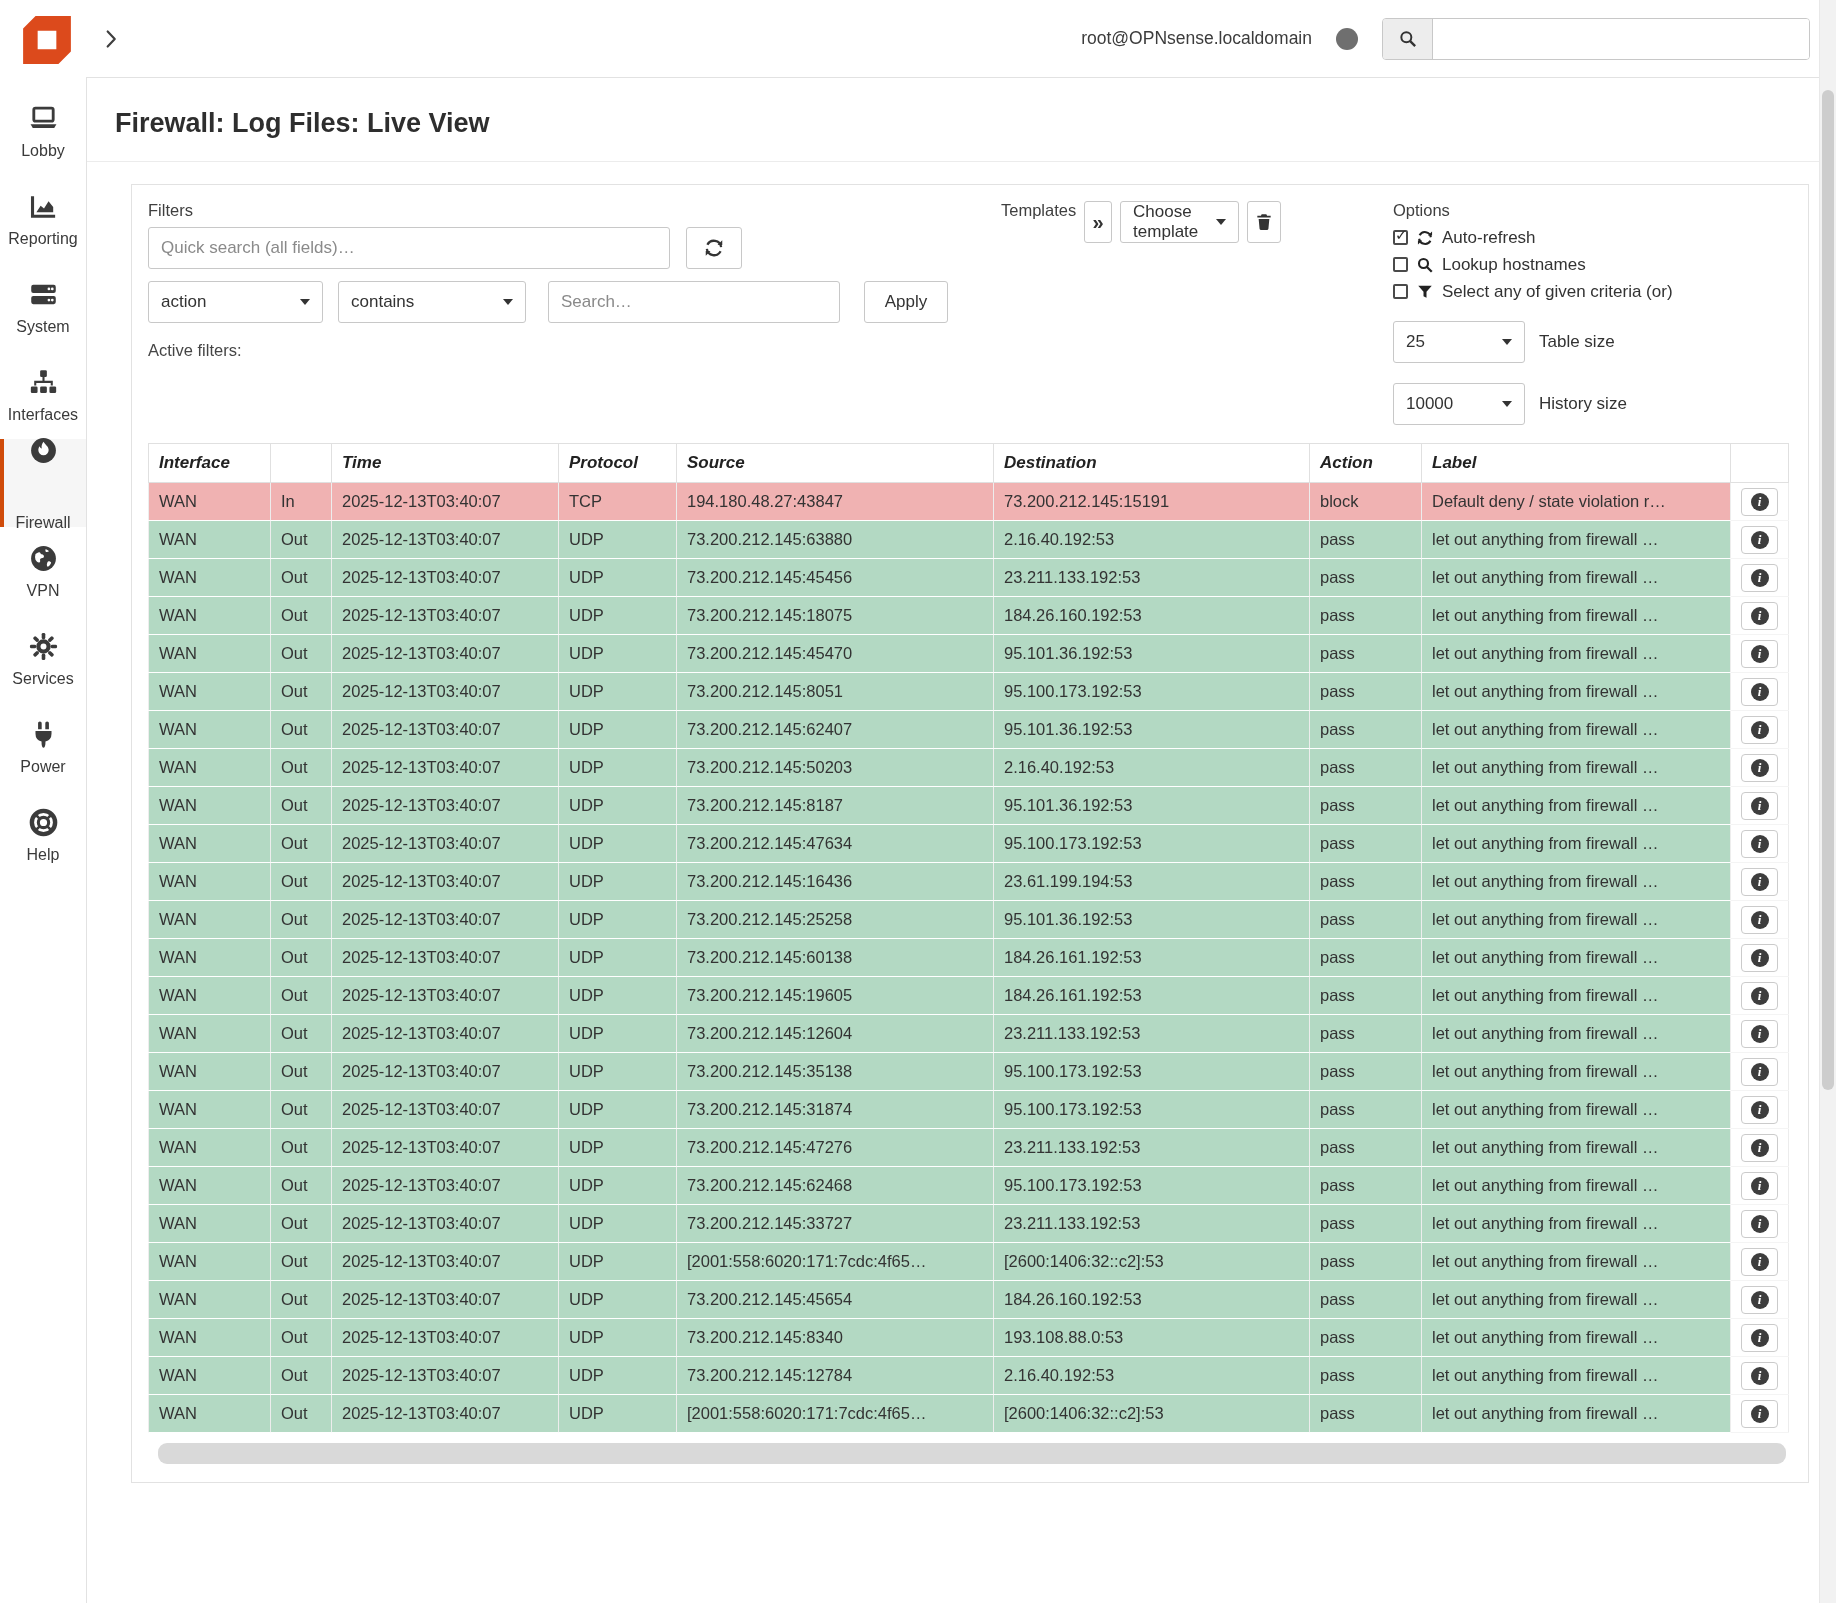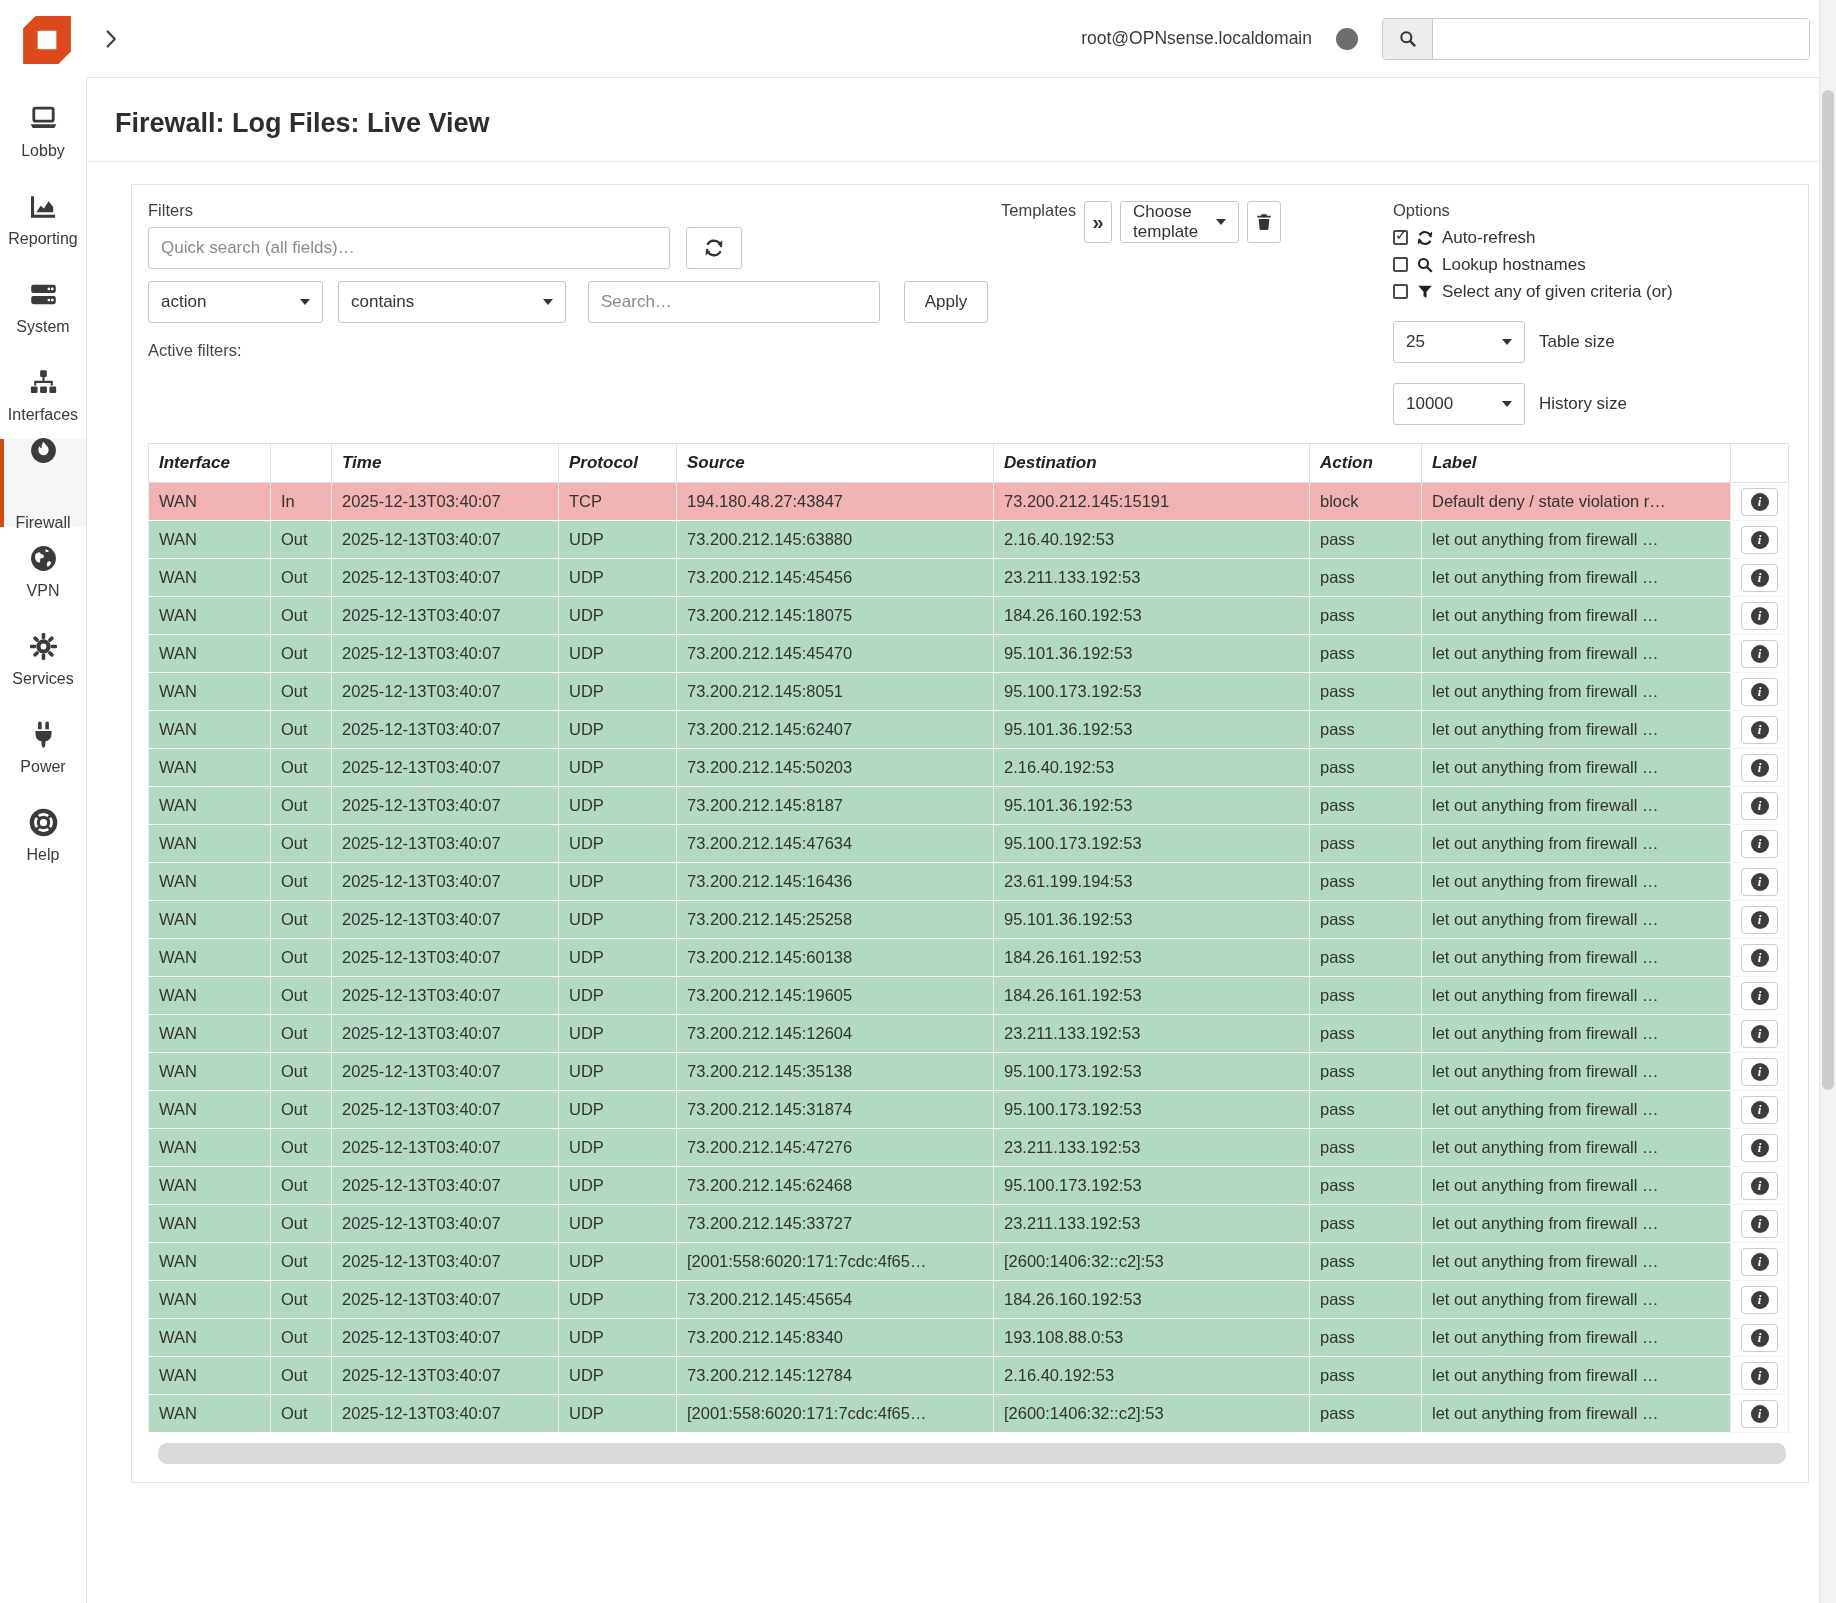--- a/index.html
+++ b/index.html
@@ -43,21 +43,21 @@
   .text-input { height:42px; border:1px solid #c8c8c8; border-radius:3px; padding:0 12px; font-size:17px; font-family:inherit; color:#333; outline:none; }
   .text-input::placeholder, .top-search::placeholder { color:#8a8a8a; }
   .quick-input { width:522px; }
   .btn { height:42px; background:#fff; border:1px solid #c8c8c8; border-radius:3px; display:inline-flex; align-items:center; justify-content:center; font-size:17px; color:#333; font-family:inherit; }
   .btn svg { display:block; }
   .btn-refresh { width:56px; }
   .row2 { display:flex; }
   .select { height:42px; border:1px solid #c8c8c8; border-radius:3px; background:#fff; display:flex; align-items:center; justify-content:space-between; padding:0 12px; font-size:17px; color:#333; }
   .caret { width:0; height:0; border-left:5px solid transparent; border-right:5px solid transparent; border-top:6px solid #333; margin-left:8px; }
   .sel-field { width:175px; margin-right:15px; }
-  .sel-op { width:228px; margin-right:22px; }
+  .sel-op { width:188px; margin-right:22px; }
   .search-small { width:292px; margin-right:24px; }
   .btn-apply { width:84px; }
   .active-filters { margin-top:18px; font-size:16.5px; color:#454545; }
 
   .t-col { width:280px; margin-left:8px; display:flex; flex-direction:row; gap:8px; flex:0 0 auto; }
   .t-col .section-label { margin-bottom:0; }
   .btn-expand { width:52px; font-size:20px; font-weight:bold; }
   .btn-trash { width:52px; }
   .sel-template { width:280px; }
 

